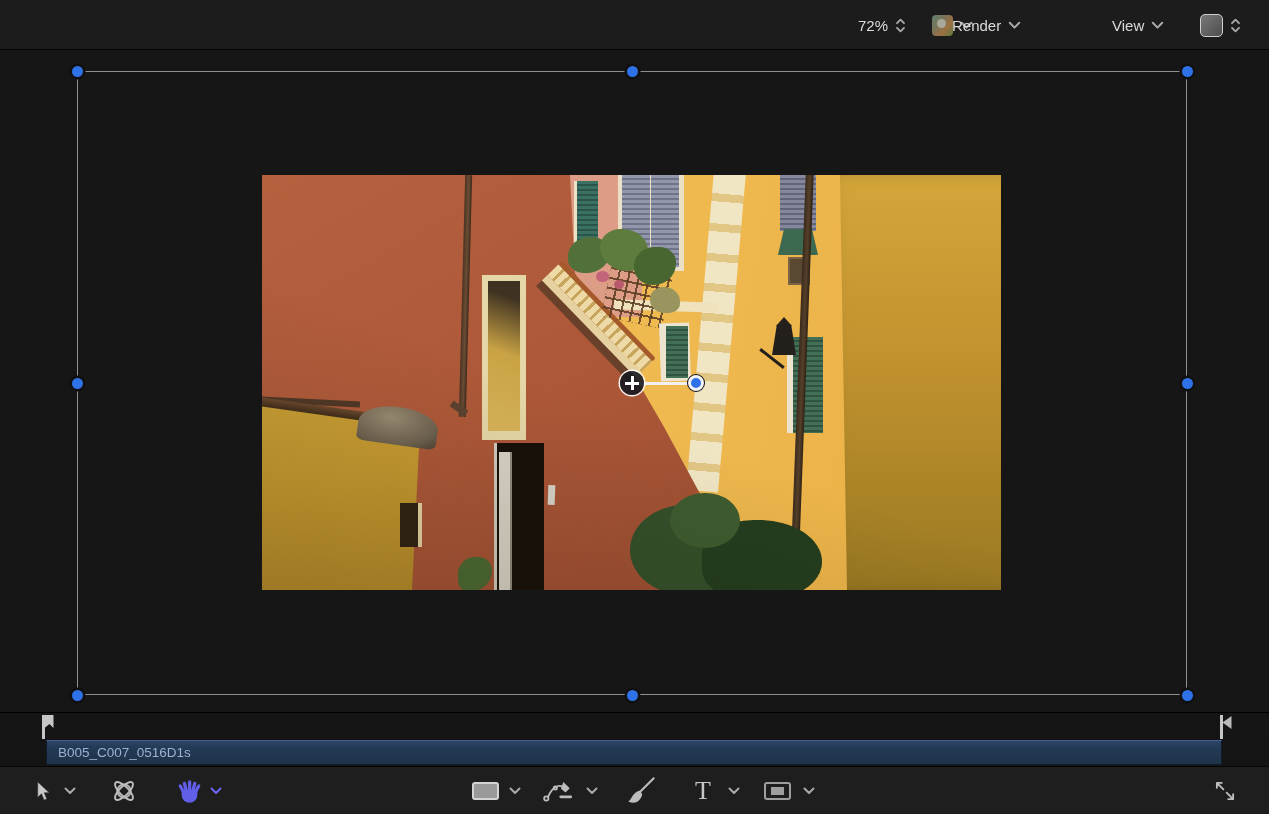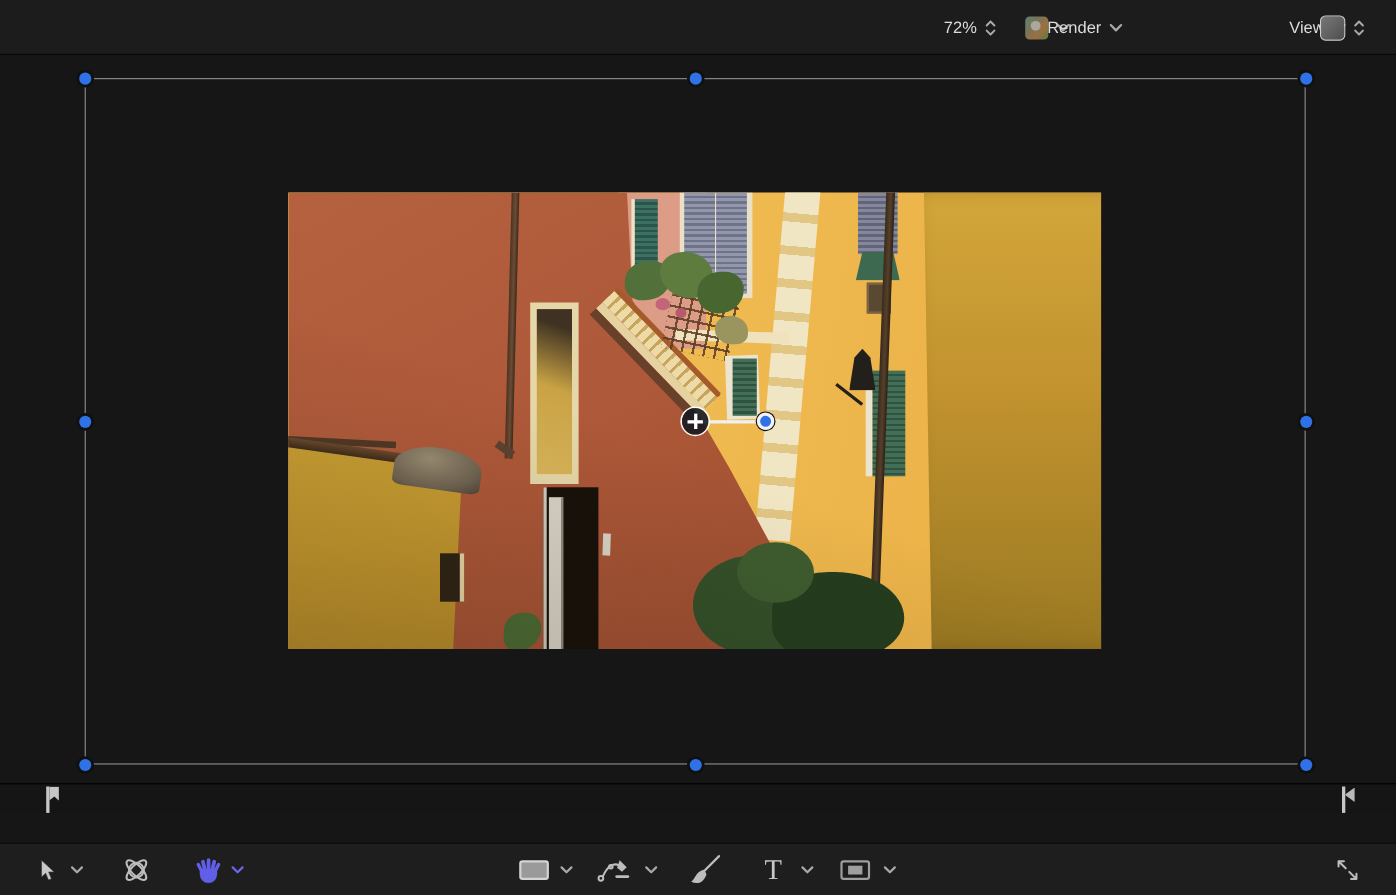--- a/index.html
+++ b/index.html
@@ -90,21 +90,21 @@
       <svg class="chev" width="13" height="9" viewBox="0 0 13 9">
         <path d="M1.8 1.8 L6.5 6.6 L11.2 1.8"></path>
       </svg>
     </div>
     <div class="ctl" style="left:952px">
       <span>Render</span>
       <svg class="chev" width="13" height="9" viewBox="0 0 13 9">
         <path d="M1.8 1.8 L6.5 6.6 L11.2 1.8"></path>
       </svg>
     </div>
-    <div class="ctl" style="left:1172px">
+    <div class="ctl" style="left:1112px">
       <span>View</span>
       <svg class="chev" width="13" height="9" viewBox="0 0 13 9">
         <path d="M1.8 1.8 L6.5 6.6 L11.2 1.8"></path>
       </svg>
     </div>
     <div class="ctl" style="left:1200px">
       <span class="layout-ic"></span>
       <svg class="stepper" width="11" height="17" viewBox="0 0 11 17">
         <path d="M2 6.2 L5.5 2.6 L9 6.2"></path>
           <path d="M2 10.8 L5.5 14.4 L9 10.8"></path>
@@ -220,20 +220,25 @@
     <div class="anch-x"></div>
     <div class="anch-h"></div>
   </main>
 
   <div class="mk-row">
     <div class="mk-bar" style="left:42px"></div>
     <div class="mk-flag" style="left:44.5px"></div>
     <div class="mk-bar" style="left:1220px"></div>
     <div class="mk-tri" style="left:1222.5px"></div>
   </div>
+  <div class="clip-row">
+    <div class="clip-bar">
+      <span>B005_C007_0516D1s</span>
+    </div>
+  </div>
 
   <footer class="tb-bot">
 
     <div class="tool" style="left:34px">
       <svg width="18" height="21" viewBox="0 0 16 20">
         <path d="M3 1 L3 15.5 L6.6 12.2 L9 18.2 L11.6 17.1 L9.2 11.2 L14 11.2 Z" fill="#c9c9c9" stroke="#3a3a3a" stroke-width=".6"></path>
       </svg>
     </div>
     <div class="tool" style="left:64px">
       <svg class="chev" width="12" height="8" viewBox="0 0 12 8">

